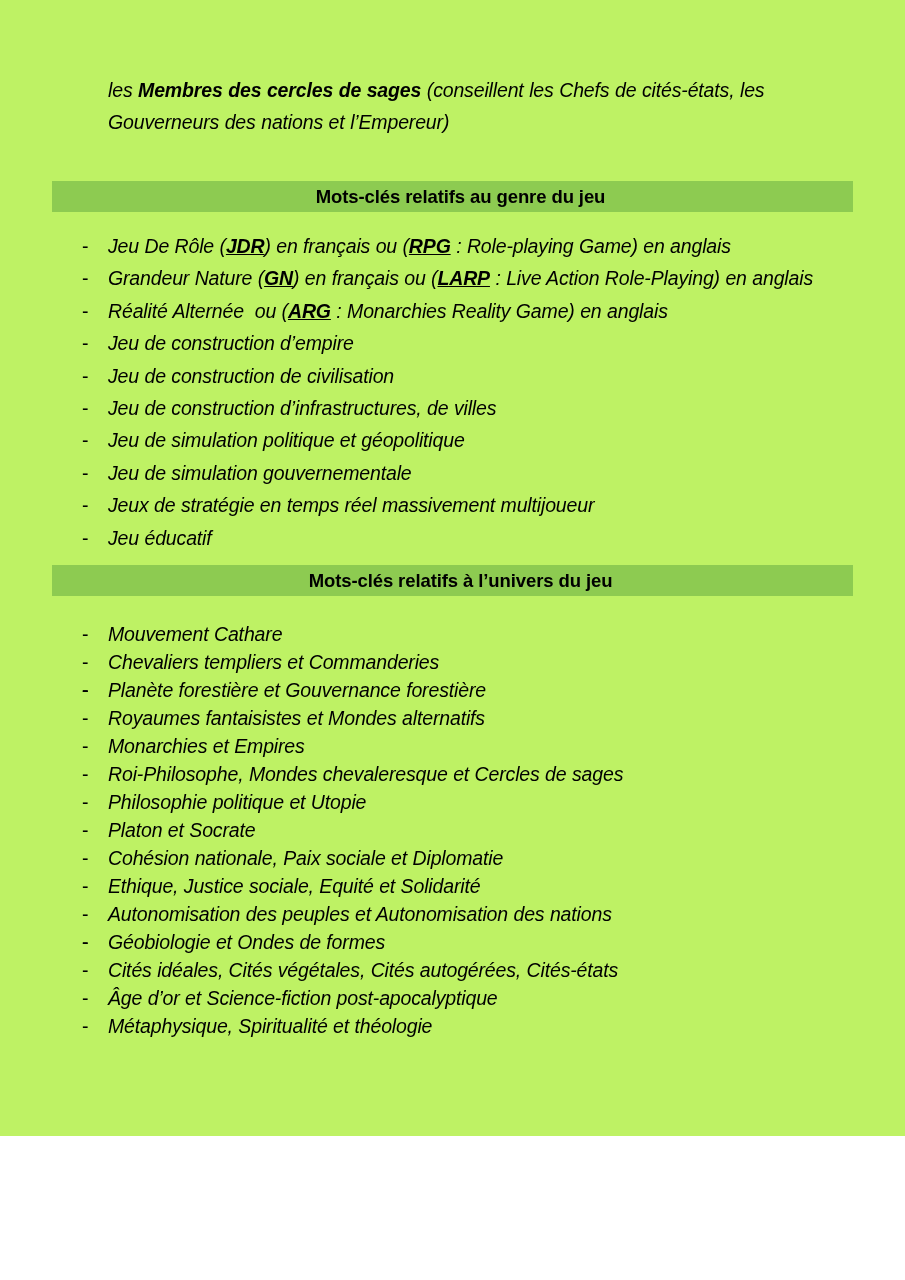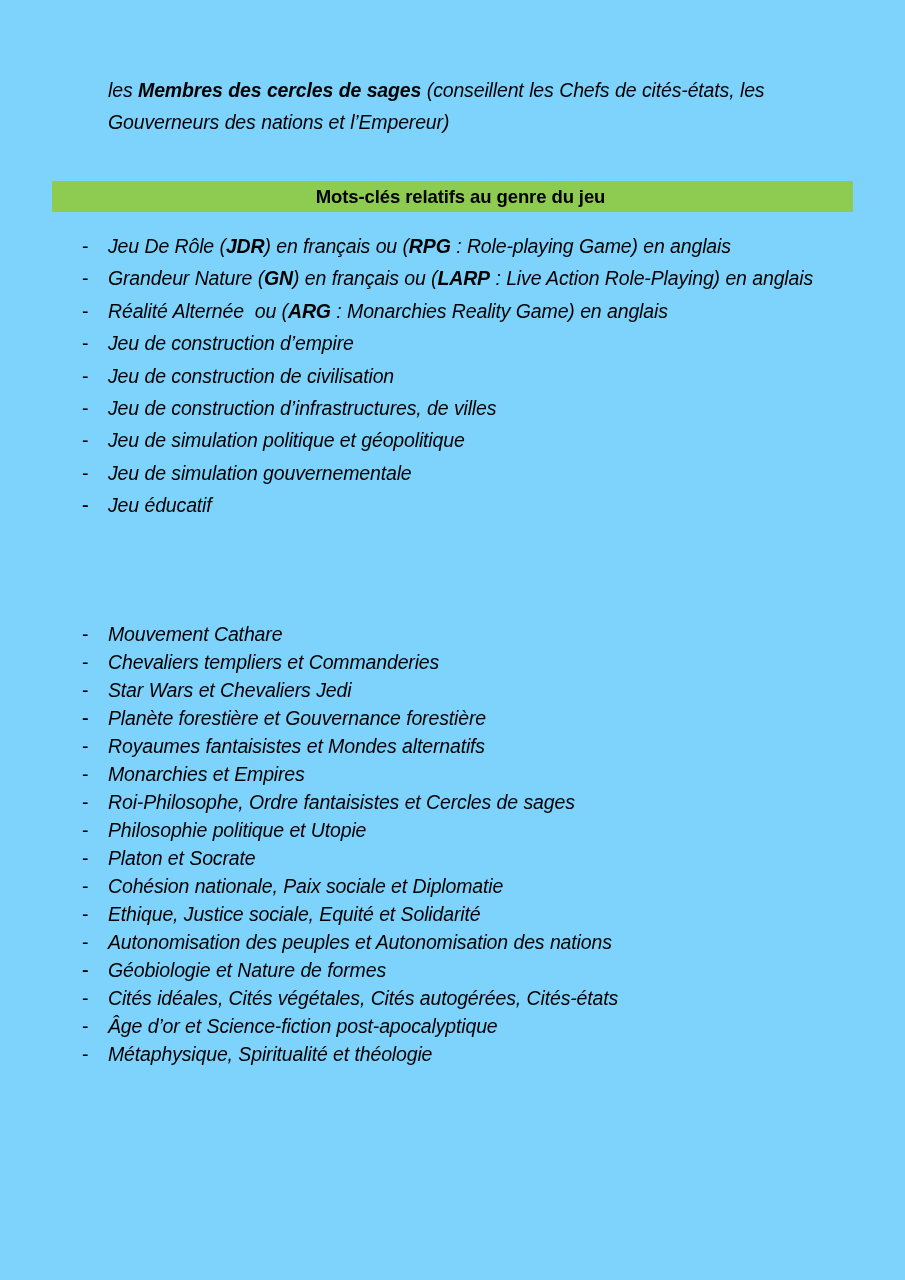--- a/index.html
+++ b/index.html
@@ -13,22 +13,22 @@
     height: 1280px;
     font-family: "Liberation Sans", sans-serif;
     color: #000000;
     -webkit-font-smoothing: antialiased;
     overflow: hidden;
   }
 
   .page {
     position: relative;
     width: 905px;
-    height: 1280px;
-    background: #7dd3fc;
+    height: 1136px;
+    background: #bef264;
     box-sizing: border-box;
   }
 
   
   .intro {
     position: absolute;
     left: 108px;
     top: 54px;
     width: 700px;
     font-style: italic;
@@ -93,20 +93,21 @@
   .kw-dash {
     position: absolute;
     left: 0;
     top: 0;
     font-style: normal;
     font-size: 19.5px;
   }
   .kw-text b {
     font-weight: bold;
     font-style: italic;
+    text-decoration: underline;
   }
   .kw-text .nb { white-space: pre; }
 </style>
 </head>
 <body>
 
 <div class="page">
 
   <p class="intro">
     <span>les </span><b>Membres des cercles de sages</b><span> (conseillent les Chefs de cités-états, les Gouverneurs des nations et l’Empereur)</span>
@@ -118,39 +119,42 @@
 
   <ul class="kw-list" id="list-genre">
       <li class="kw-item"><span class="kw-dash">-</span><span class="kw-text"><span class="nb">Jeu De Rôle (</span><b class="nb">JDR</b><span class="nb">) en français ou (</span><b class="nb">RPG</b><span class="nb"> : Role-playing Game) en anglais</span></span></li>
       <li class="kw-item"><span class="kw-dash">-</span><span class="kw-text"><span class="nb">Grandeur Nature (</span><b class="nb">GN</b><span class="nb">) en français ou (</span><b class="nb">LARP</b><span class="nb"> : Live Action Role-Playing) en anglais</span></span></li>
       <li class="kw-item"><span class="kw-dash">-</span><span class="kw-text"><span class="nb">Réalité Alternée  ou (</span><b class="nb">ARG</b><span class="nb"> : Monarchies Reality Game) en anglais</span></span></li>
       <li class="kw-item"><span class="kw-dash">-</span><span class="kw-text"><span class="nb">Jeu de construction d’empire</span></span></li>
       <li class="kw-item"><span class="kw-dash">-</span><span class="kw-text"><span class="nb">Jeu de construction de civilisation</span></span></li>
       <li class="kw-item"><span class="kw-dash">-</span><span class="kw-text"><span class="nb">Jeu de construction d’infrastructures, de villes</span></span></li>
       <li class="kw-item"><span class="kw-dash">-</span><span class="kw-text"><span class="nb">Jeu de simulation politique et géopolitique</span></span></li>
       <li class="kw-item"><span class="kw-dash">-</span><span class="kw-text"><span class="nb">Jeu de simulation gouvernementale</span></span></li>
-      <li class="kw-item"><span class="kw-dash">-</span></li>
+      <li class="kw-item"><span class="kw-dash">-</span><span class="kw-text"><span class="nb">Jeux de stratégie en temps réel massivement multijoueur</span></span></li>
       <li class="kw-item"><span class="kw-dash">-</span><span class="kw-text"><span class="nb">Jeu éducatif</span></span></li>
     </ul>
 
+  <div class="bar" id="bar-univers">
+    <span class="bar-title">Mots-clés relatifs à l’univers du jeu</span>
+  </div>
 
   <ul class="kw-list" id="list-univers">
       <li class="kw-item"><span class="kw-dash">-</span><span class="kw-text"><span class="nb">Mouvement Cathare</span></span></li>
       <li class="kw-item"><span class="kw-dash">-</span><span class="kw-text"><span class="nb">Chevaliers templiers et Commanderies</span></span></li>
-      <li class="kw-item"><span class="kw-dash">-</span><span class="kw-text"><span class="nb">Star Wars et Chevaliers Jedi</span></span></li>
+      <li class="kw-item"><span class="kw-dash">-</span></li>
       <li class="kw-item"><span class="kw-dash">-</span></li>
       <li class="kw-item"><span class="kw-dash">-</span><span class="kw-text"><span class="nb">Planète forestière et Gouvernance forestière</span></span></li>
       <li class="kw-item"><span class="kw-dash">-</span><span class="kw-text"><span class="nb">Royaumes fantaisistes et Mondes alternatifs</span></span></li>
       <li class="kw-item"><span class="kw-dash">-</span><span class="kw-text"><span class="nb">Monarchies et Empires</span></span></li>
-      <li class="kw-item"><span class="kw-dash">-</span><span class="kw-text"><span class="nb">Roi-Philosophe, Ordre fantaisistes et Cercles de sages</span></span></li>
+      <li class="kw-item"><span class="kw-dash">-</span><span class="kw-text"><span class="nb">Roi-Philosophe, Mondes chevaleresque et Cercles de sages</span></span></li>
       <li class="kw-item"><span class="kw-dash">-</span><span class="kw-text"><span class="nb">Philosophie politique et Utopie</span></span></li>
       <li class="kw-item"><span class="kw-dash">-</span><span class="kw-text"><span class="nb">Platon et Socrate</span></span></li>
       <li class="kw-item"><span class="kw-dash">-</span><span class="kw-text"><span class="nb">Cohésion nationale, Paix sociale et Diplomatie</span></span></li>
       <li class="kw-item"><span class="kw-dash">-</span><span class="kw-text"><span class="nb">Ethique, Justice sociale, Equité et Solidarité</span></span></li>
       <li class="kw-item"><span class="kw-dash">-</span><span class="kw-text"><span class="nb">Autonomisation des peuples et Autonomisation des nations</span></span></li>
       <li class="kw-item"><span class="kw-dash">-</span></li>
-      <li class="kw-item"><span class="kw-dash">-</span><span class="kw-text"><span class="nb">Géobiologie et Nature de formes</span></span></li>
+      <li class="kw-item"><span class="kw-dash">-</span><span class="kw-text"><span class="nb">Géobiologie et Ondes de formes</span></span></li>
       <li class="kw-item"><span class="kw-dash">-</span><span class="kw-text"><span class="nb">Cités idéales, Cités végétales, Cités autogérées, Cités-états</span></span></li>
       <li class="kw-item"><span class="kw-dash">-</span><span class="kw-text"><span class="nb">Âge d’or et Science-fiction post-apocalyptique</span></span></li>
       <li class="kw-item"><span class="kw-dash">-</span><span class="kw-text"><span class="nb">Métaphysique, Spiritualité et théologie</span></span></li>
     </ul>
 
 </div>
 
 </body></html>

